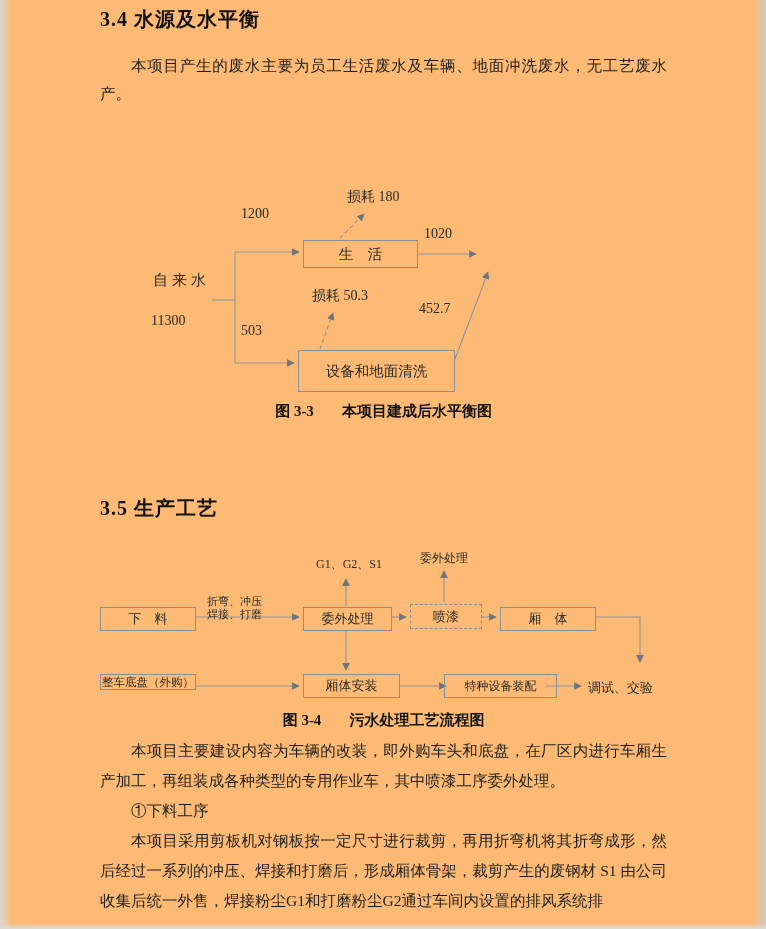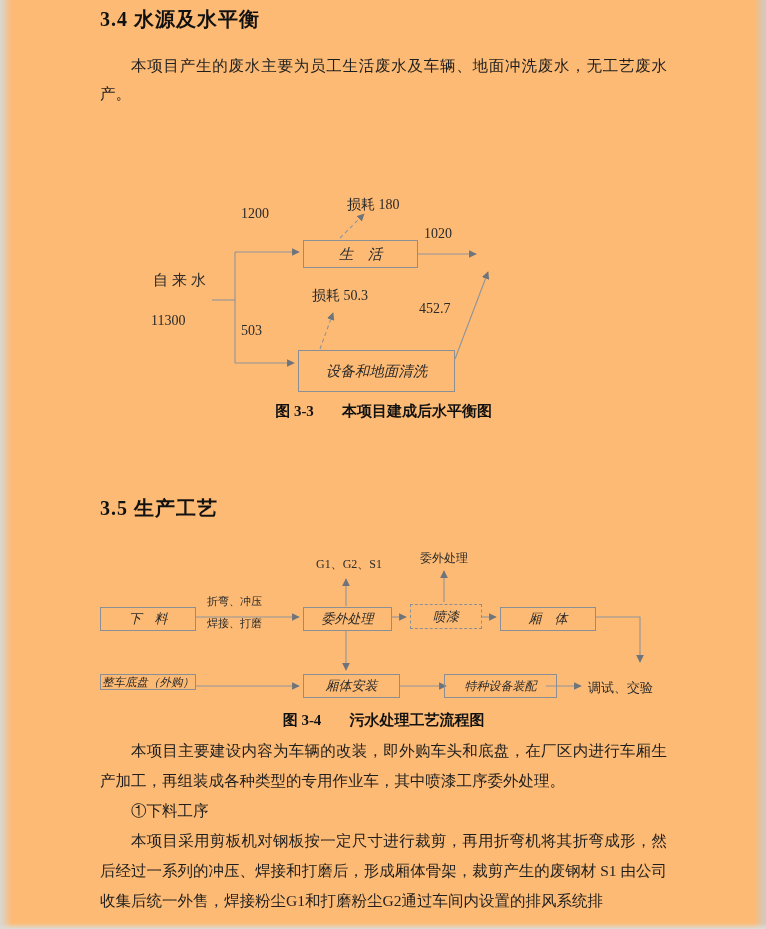--- a/index.html
+++ b/index.html
@@ -20,30 +20,30 @@
   .para { position:absolute; left:100px; width:567px; font-size:15.5px; text-align:justify; color:#1e1e1e; }
   .para p { text-indent:2em; margin:0; }
 
   .diagram-svg { position:absolute; left:0; top:0; width:766px; height:929px; pointer-events:none; }
   .ln   { fill:none; stroke:#8f949b; stroke-width:1.1; }
   .dash { stroke-dasharray:4 3; }
   .arr  { marker-end:url(#arrowhead); }
 
   .dbox {
     position:absolute; border:1px solid #8a8f95; display:flex; align-items:center; justify-content:center;
-    font-size:14.5px; color:#2a2a2a; white-space:nowrap; background:transparent;font-style:italic;
+    font-size:14.5px; color:#2a2a2a; white-space:nowrap; background:transparent;
   }
   .dbox.dashed { border-style:dashed; }
   .dbox.f2 { font-size:13px; }
 
   .dlabel { position:absolute; font-size:14px; color:#2a2a2a; white-space:nowrap; }
   .dlabel.sm { font-size:12px; }
 
   .proc-label { position:absolute; font-size:11px; color:#2a2a2a; text-align:left; width:84px; line-height:13px; }
-  .proc-label .l2 { margin-top:9px; }
+  .proc-label .l2 { }
 
   .caption { position:absolute; left:100px; width:567px; text-align:center; font-weight:bold; font-size:15px; color:#111; }
   .caption .cap-gap { margin-left:28px;text-align:right; }
 </style>
 </head>
 <body>
 
 <div class="page">
 
   <div class="edge edge-left"></div>
@@ -81,21 +81,21 @@
   <div class="h1" style="left:100px;top:6px">3.4 水源及水平衡</div>
 
   <div class="para" style="top:52px;line-height:28px">
     <p>本项目产生的废水主要为员工生活废水及车辆、地面冲洗废水，无工艺废水产。</p>
   </div>
 
   <div class="dlabel" style="left:153px;top:271px;font-size:15px;letter-spacing:4px">自来水</div>
   <div class="dlabel" style="left:151px;top:313px">11300</div>
   <div class="dlabel" style="left:241px;top:206px">1200</div>
   <div class="dlabel" style="left:241px;top:323px">503</div>
-  <div class="dlabel" style="left:347px;top:196px">损耗 180</div>
+  <div class="dlabel" style="left:347px;top:188px">损耗 180</div>
   <div class="dlabel" style="left:312px;top:287px">损耗 50.3</div>
   <div class="dlabel" style="left:424px;top:226px">1020</div>
   <div class="dlabel" style="left:419px;top:301px">452.7</div>
 
   <div class="dbox" style="left:303px;top:240px;width:115px;height:28px">生　活</div>
   <div class="dbox" style="left:298px;top:350px;width:157px;height:42px">设备和地面清洗</div>
 
   <div class="caption" style="top:402px">
     <span>图 3-3</span><span class="cap-gap">本项目建成后水平衡图</span>
   </div>

